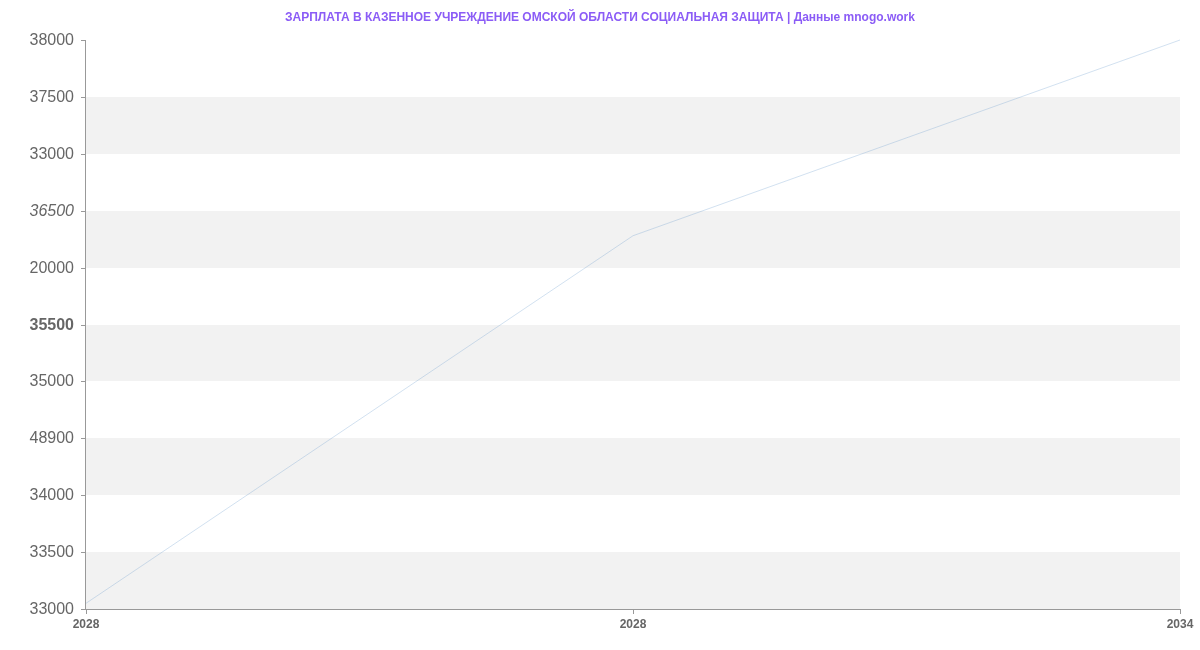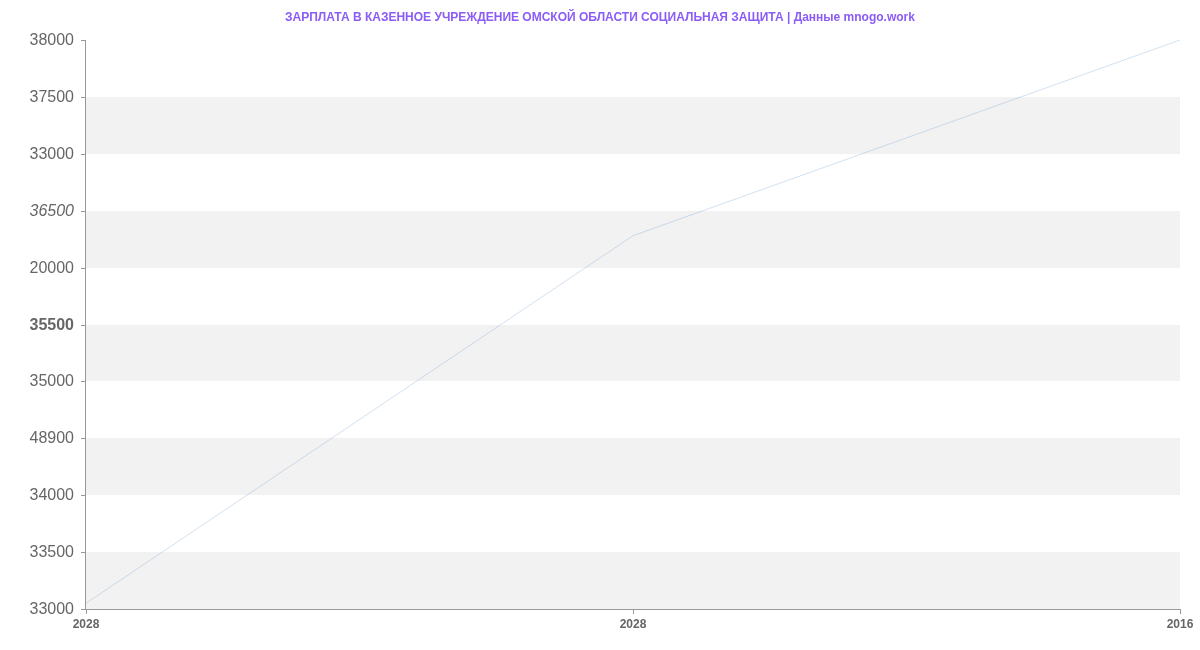--- a/index.html
+++ b/index.html
@@ -109,19 +109,19 @@
       <div class="y-tick-label" style="top: 20%;">33000</div>
       <div class="y-tick-mark" style="top: 20%;"></div>
       <div class="y-tick-label" style="top: 10%;">37500</div>
       <div class="y-tick-mark" style="top: 10%;"></div>
       <div class="y-tick-label" style="top: 0%;">38000</div>
       <div class="y-tick-mark" style="top: 0%;"></div>
       <div class="x-tick-label" style="left: 0%;">2028</div>
       <div class="x-tick-mark" style="left: 0%;"></div>
       <div class="x-tick-label" style="left: 50%;">2028</div>
       <div class="x-tick-mark" style="left: 50%;"></div>
-      <div class="x-tick-label" style="left: 100%;">2016</div>
+      <div class="x-tick-label" style="left: 100%;">2034</div>
       <div class="x-tick-mark" style="left: 100%;"></div>
       <svg class="data-line" id="data-svg" preserveAspectRatio="none" viewBox="0 0 100 100">
         <polyline points="0,99 50,34.4 100,0" fill="none" stroke="#6699cc" stroke-width="0.3" vector-effect="non-scaling-stroke"></polyline>
       </svg>
     </div>
 </div>
 
 </body></html>

